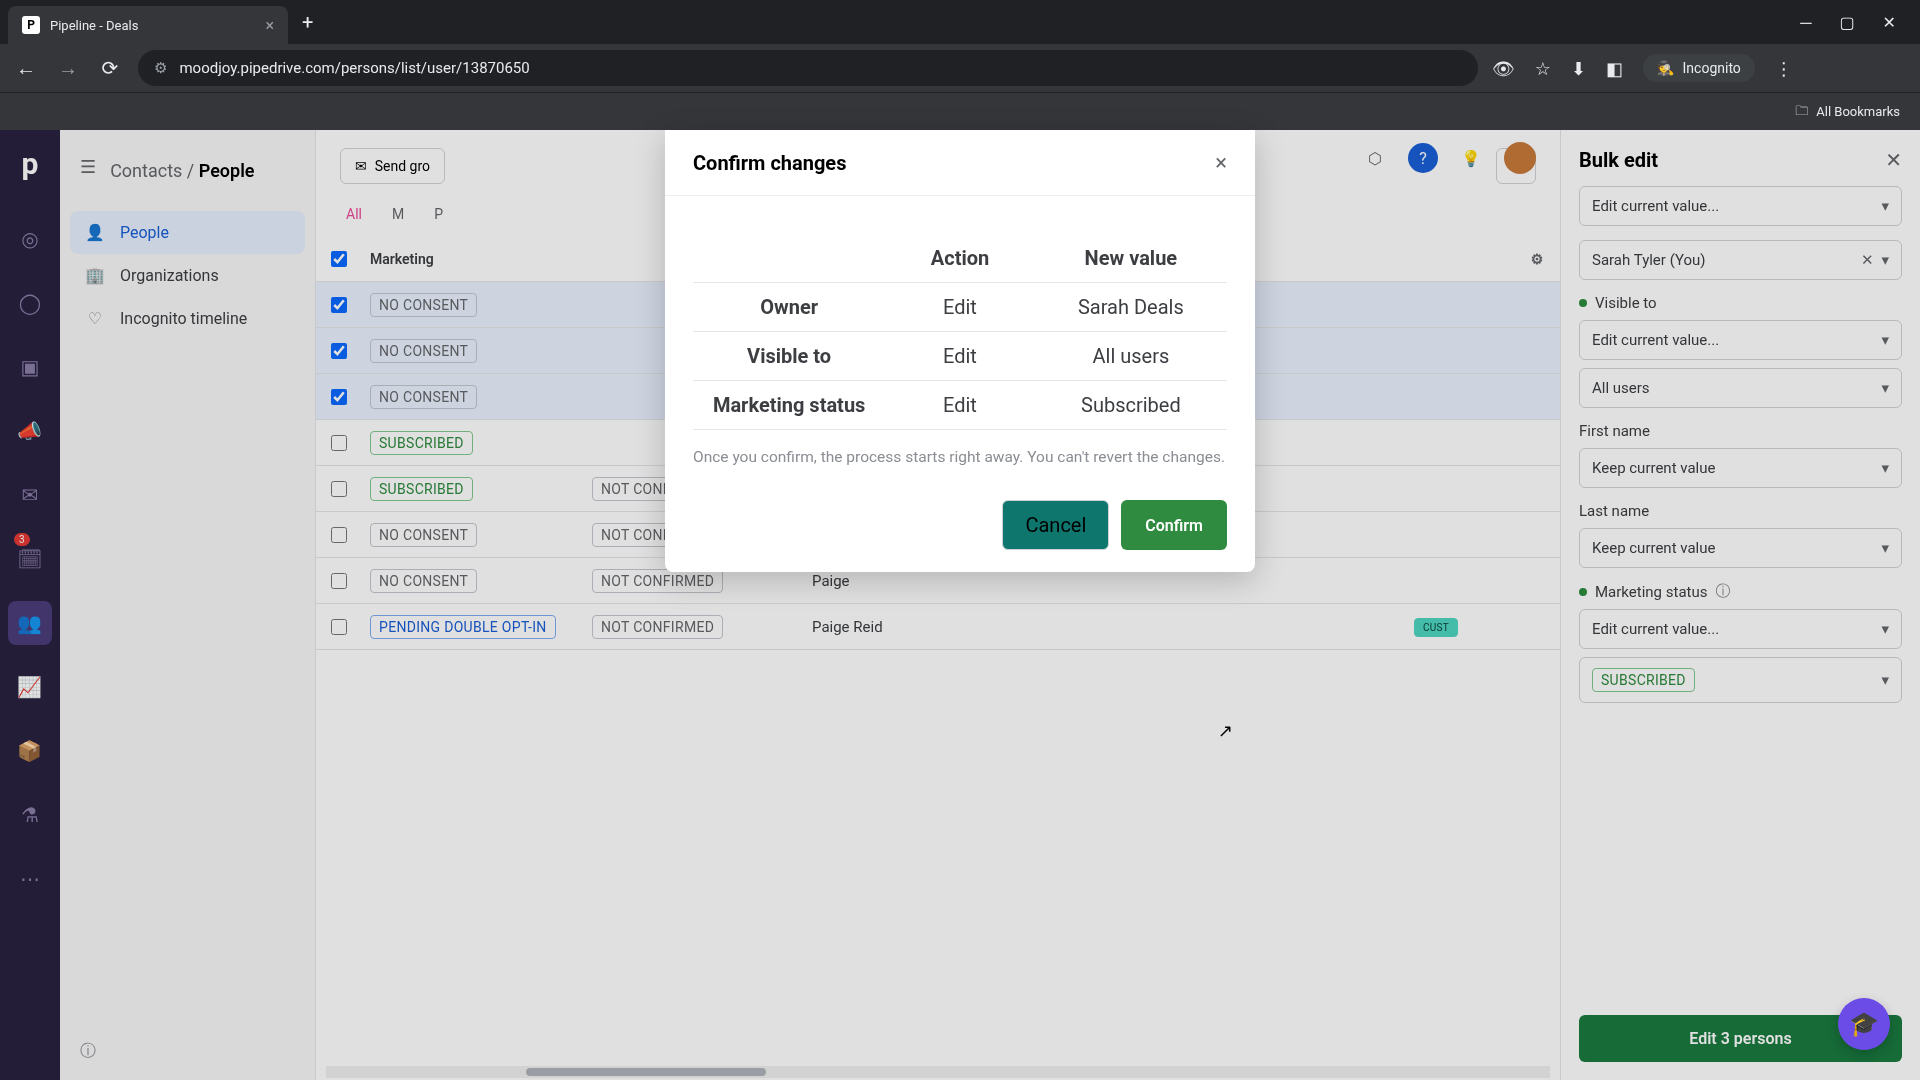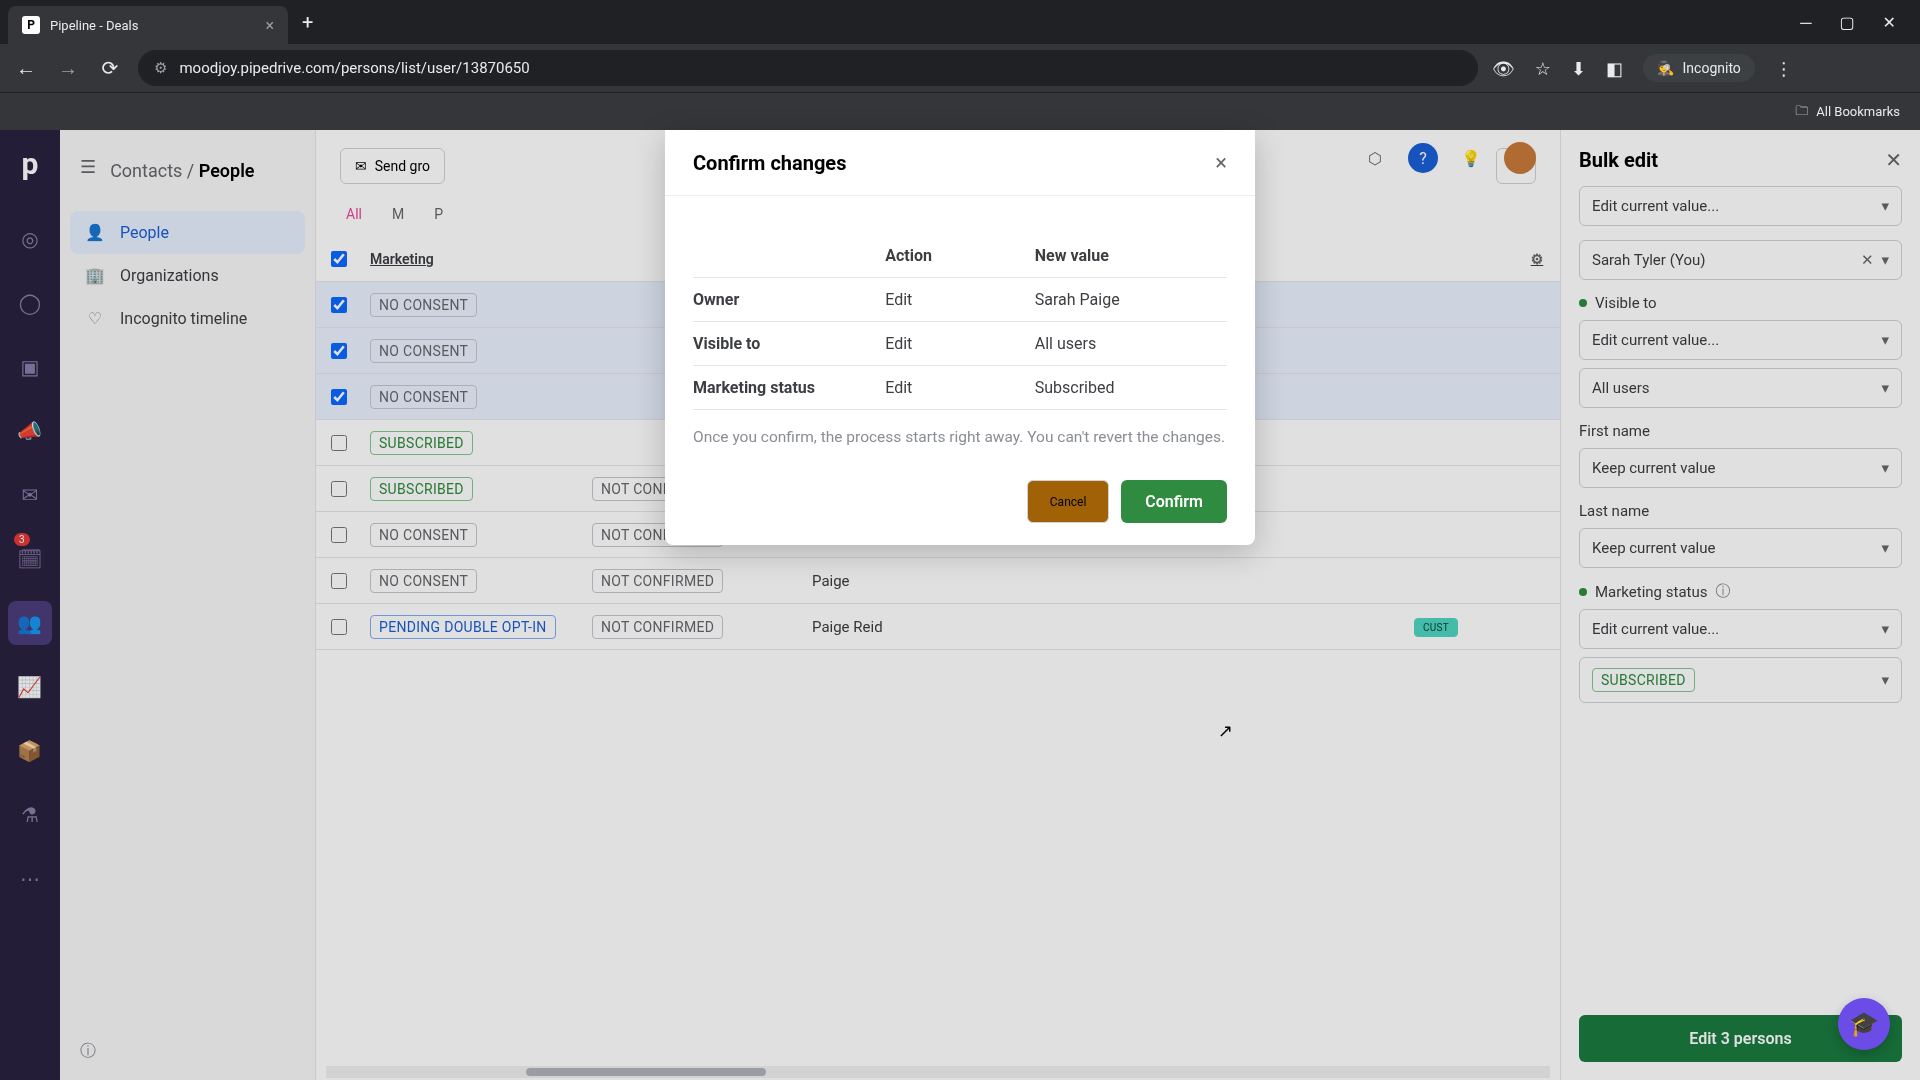--- a/index.html
+++ b/index.html
@@ -58,21 +58,21 @@
 .main { flex: 1; position: relative; overflow: hidden; }
 .main-toolbar { display: flex; align-items: center; padding: 18px 24px; gap: 12px; }
 .btn { border: 1px solid #d0d2d8; background: #fff; border-radius: 6px; padding: 9px 14px; font-size: 14px; cursor: pointer; display: flex; align-items: center; gap: 8px; }
 .btn.icon-only { padding: 9px 12px; }
 .filter-tabs { display: flex; gap: 18px; padding: 0 24px 10px; font-size: 14px; }
 .filter-tab { cursor: pointer; color: #65676b; padding: 4px 6px; }
 .filter-tab.active { color: #ec4899; font-weight: 400; }
 
 .data-table { width: 100%; }
 .th-row, .td-row { display: flex; align-items: center; border-bottom: 1px solid #e5e5e8; min-height: 46px; }
-.th-row { font-weight: 600; font-size: 14px; color: #3c3e42; text-decoration: underline; }
+.th-row { font-weight: 600; font-size: 14px; color: #3c3e42; }
 .cell-check { width: 46px; display: flex; justify-content: center; }
 .cell-status { width: 230px; padding-left: 8px; }
 .cell-confirm { width: 220px; }
 .cell-name { flex: 1; font-size: 15px; color: #3c3e42; }
 .cell-label { width: 100px; }
 input[type=checkbox] { width: 16px; height: 16px; accent-color: #0b69ff; }
 .pill { display: inline-block; font-size: 14px; padding: 3px 8px; border-radius: 4px; border: 1px solid; letter-spacing: 0.3px; }
 .pill.noconsent { color: #65676b; border-color: #c4c7cf; }
 .pill.subscribed { color: #2e8b3f; border-color: #7fc98c; }
 .pill.pending { color: #1a5fd6; border-color: #7fadf0; }
@@ -105,28 +105,28 @@
 .app-topright .avatar { background: #c97a3a; width: 32px; height: 32px; border-radius: 50%; }
 
 
 .modal-backdrop { position: absolute; inset: 0; background: rgba(0,0,0,0.12); }
 .modal { position: absolute; left: 50%; top: 0; transform: translateX(-50%); width: 590px; background: #fff; border-radius: 0 0 8px 8px; box-shadow: 0 8px 32px rgba(0,0,0,0.2); }
 .modal-header { display: flex; justify-content: space-between; align-items: flex-end; padding: 20px 28px; font-size: 20px; font-weight: 700; border-bottom: 1px solid #eee; }
 .modal-header .mclose { color: #65676b; font-size: 22px; cursor: pointer; font-weight: 400; }
 .modal-body { padding: 20px 28px; font-size: 16px; color: #3c3e42; }
 .modal-body .count-bold { font-weight: 700; }
 .changes-table { width: 100%; margin: 18px 0; border-collapse: collapse; }
-.changes-table th, .changes-table td { text-align: left; padding: 12px 0; font-size: 16px; }
+.changes-table th, .changes-table td { text-align: center; padding: 12px 0; font-size: 20px; }
 .changes-table th { font-weight: 700; border-bottom: 1px solid #e5e5e8; }
 .changes-table td { border-bottom: 1px solid #e5e5e8; }
 .changes-table .fname { font-weight: 700; width: 36%; }
 .changes-table .faction { width: 28%; }
 .modal-body .warning { color: #8a8d93; font-size: 15.5px; margin-top: 6px; }
 .modal-footer { display: flex; justify-content: flex-end; gap: 12px; padding: 14px 28px 22px; }
-.modal-footer .btn-cancel { border: 1px solid #d0d2d8; background: #a16207; padding: 12px 22px; font-size: 12px; border-radius: 6px; cursor: pointer; }
+.modal-footer .btn-cancel { border: 1px solid #d0d2d8; background: #0f766e; padding: 12px 22px; font-size: 20px; border-radius: 6px; cursor: pointer; }
 .modal-footer .btn-confirm { background: #2e8b3f; color: #fff; border: none; padding: 12px 24px; font-size: 16px; font-weight: 600; border-radius: 6px; cursor: pointer; text-align: right; }
 
 
 .float-btn { position: absolute; bottom: 30px; right: 30px; width: 52px; height: 52px; background: #6b4ce6; border-radius: 50%; display: flex; align-items: center; justify-content: center; color: #fff; font-size: 24px; cursor: pointer; box-shadow: 0 4px 12px rgba(0,0,0,0.2); }
 
 
 .cursor { position: absolute; width: 16px; height: 20px; pointer-events: none; }
 .cursor::before { content: "↖"; color: #000; font-size: 18px; position: absolute; transform: scaleX(-1); }
 </style>
 </head>
@@ -423,21 +423,21 @@
           <tr>
             <th></th>
             <th>Action</th>
             <th>New value</th>
           </tr>
         </thead>
         <tbody id="modal-rows">
             <tr>
               <td class="fname">Owner</td>
               <td class="faction">Edit</td>
-              <td>Sarah Paige</td>
+              <td>Sarah Deals</td>
             </tr>
             <tr>
               <td class="fname">Visible to</td>
               <td class="faction">Edit</td>
               <td>All users</td>
             </tr>
             <tr>
               <td class="fname">Marketing status</td>
               <td class="faction">Edit</td>
               <td>Subscribed</td>

